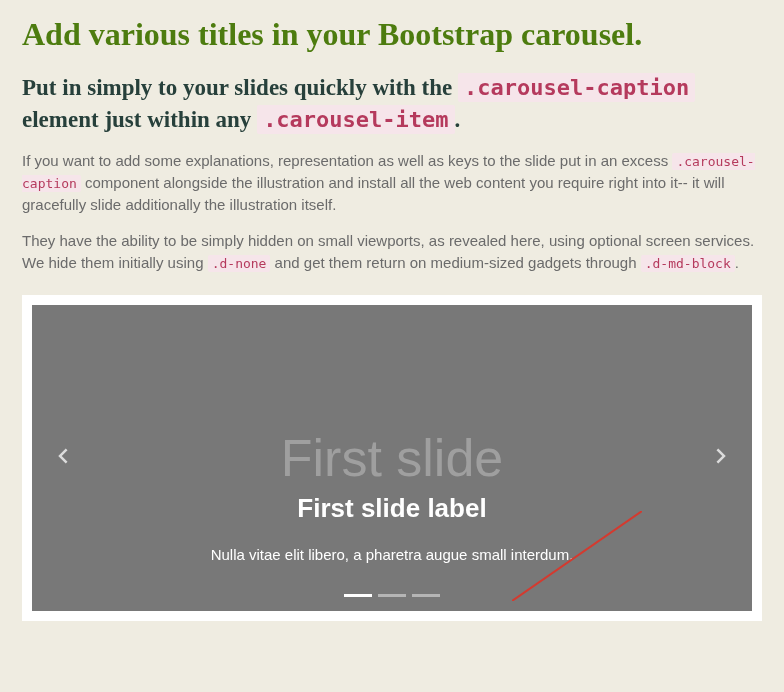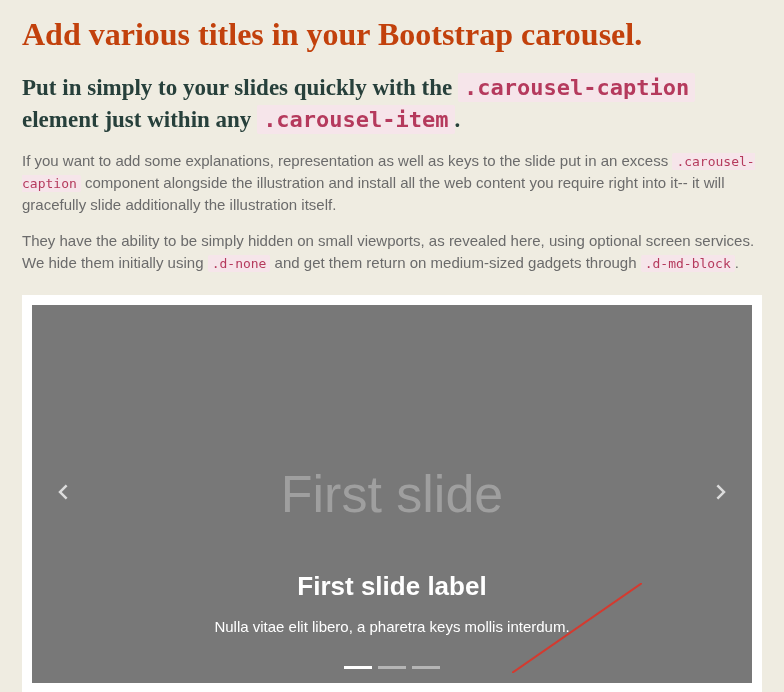--- a/index.html
+++ b/index.html
@@ -8,21 +8,21 @@
     font-family: Georgia, 'Times New Roman', serif;
     width: 784px;
     height: 692px;
     overflow: hidden;
     padding: 14px 22px 0 22px;
     color: #4a4a4a;
   }
   h1[data-name="page-title"] {
     font-size: 32px;
     font-weight: bold;
-    color: #c2410c;
+    color: #4d7c0f;
     margin-bottom: 18px;
     line-height: 1.25;
   }
   h2[data-name="subtitle"] {
     font-size: 23px;
     font-weight: bold;
     color: #27403b;
     line-height: 1.4;
     margin-bottom: 14px;
   }
@@ -51,21 +51,21 @@
     border-radius: 2px;
   }
   .carousel-wrap {
     background: #fff;
     padding: 10px;
     margin-top: 22px;
     position: relative;
   }
   .carousel {
     background: #787878;
-    height: 378px;
+    height: 306px;
     position: relative;
     display: flex;
     align-items: center;
     justify-content: center;
     overflow: hidden;
   }
   .slide-big {
     font-family: -apple-system, BlinkMacSystemFont, "Segoe UI", Helvetica, Arial, sans-serif;
     font-size: 52px;
     color: #9f9f9f;
@@ -76,21 +76,21 @@
     position: absolute;
     bottom: 48px;
     left: 0; right: 0;
     text-align: center;
     color: #fff;
     font-family: -apple-system, BlinkMacSystemFont, "Segoe UI", Helvetica, Arial, sans-serif;
   }
   .caption h3 {
     font-size: 26px;
     font-weight: 600;
-    margin-bottom: 16px;
+    margin-bottom: 22px;
   }
   .caption p {
     font-size: 15px;
     font-weight: 400;
   }
   .ctrl {
     position: absolute;
     top: 50%;
     transform: translateY(-50%);
     color: #dcdcdc;
@@ -152,21 +152,21 @@
         </svg>
     </div>
     <div class="ctrl next" data-name="carousel-next-button">
       <svg viewBox="0 0 16 16" data-name="chevron-right-icon">
           <path fill="currentColor" d="M5 2l6 6-6 6-1.4-1.4L8.2 8 3.6 3.4z"></path>
         </svg>
     </div>
 
     <div class="caption" data-name="carousel-caption">
       <h3 data-name="caption-title">First slide label</h3>
-      <p data-name="caption-text">Nulla vitae elit libero, a pharetra keys mollis interdum.</p>
+      <p data-name="caption-text">Nulla vitae elit libero, a pharetra augue small interdum.</p>
     </div>
 
     <div class="indicators" data-name="carousel-indicators">
       <div class="indicator active" data-name="indicator-1"></div>
       <div class="indicator" data-name="indicator-2"></div>
       <div class="indicator" data-name="indicator-3"></div>
     </div>
 
     <svg class="annot-line" data-name="annotation-line-icon" viewBox="0 0 130 90">
       <line x1="0" y1="90" x2="130" y2="0" stroke="#d43a2f" stroke-width="2"></line>

